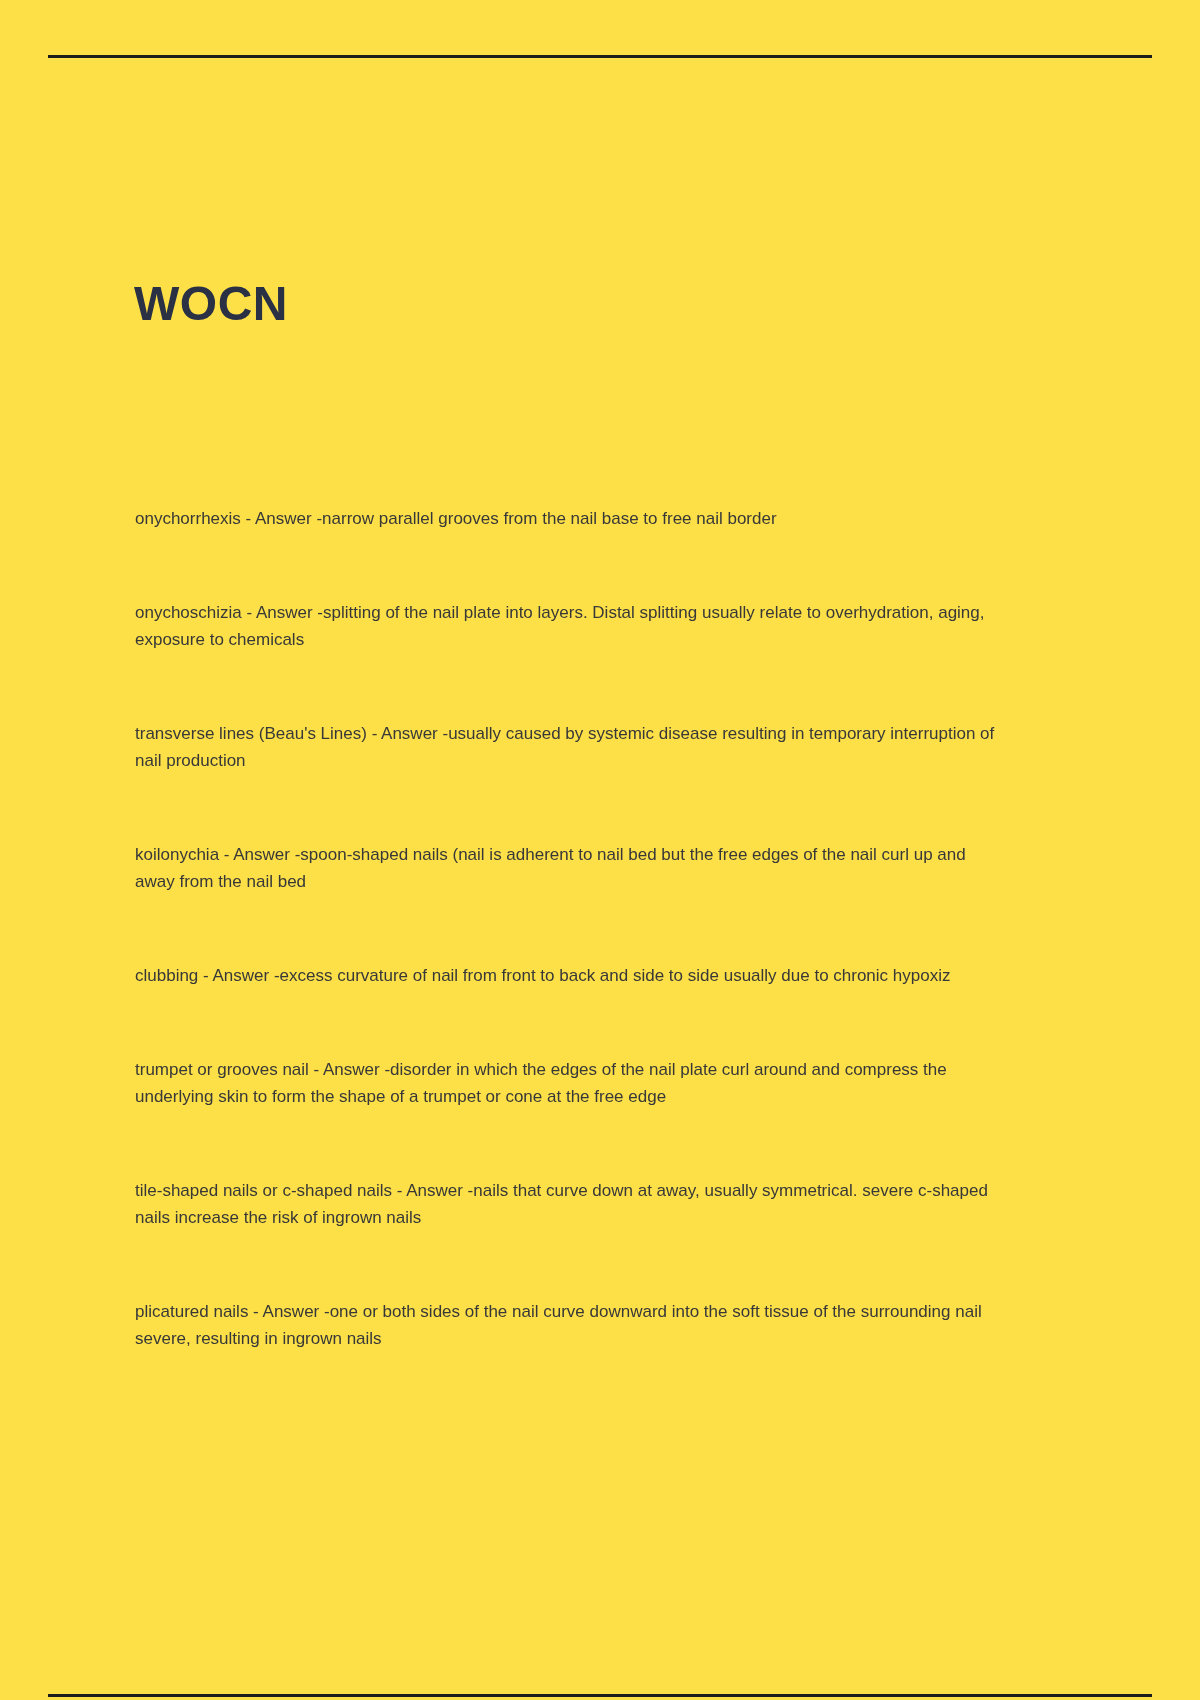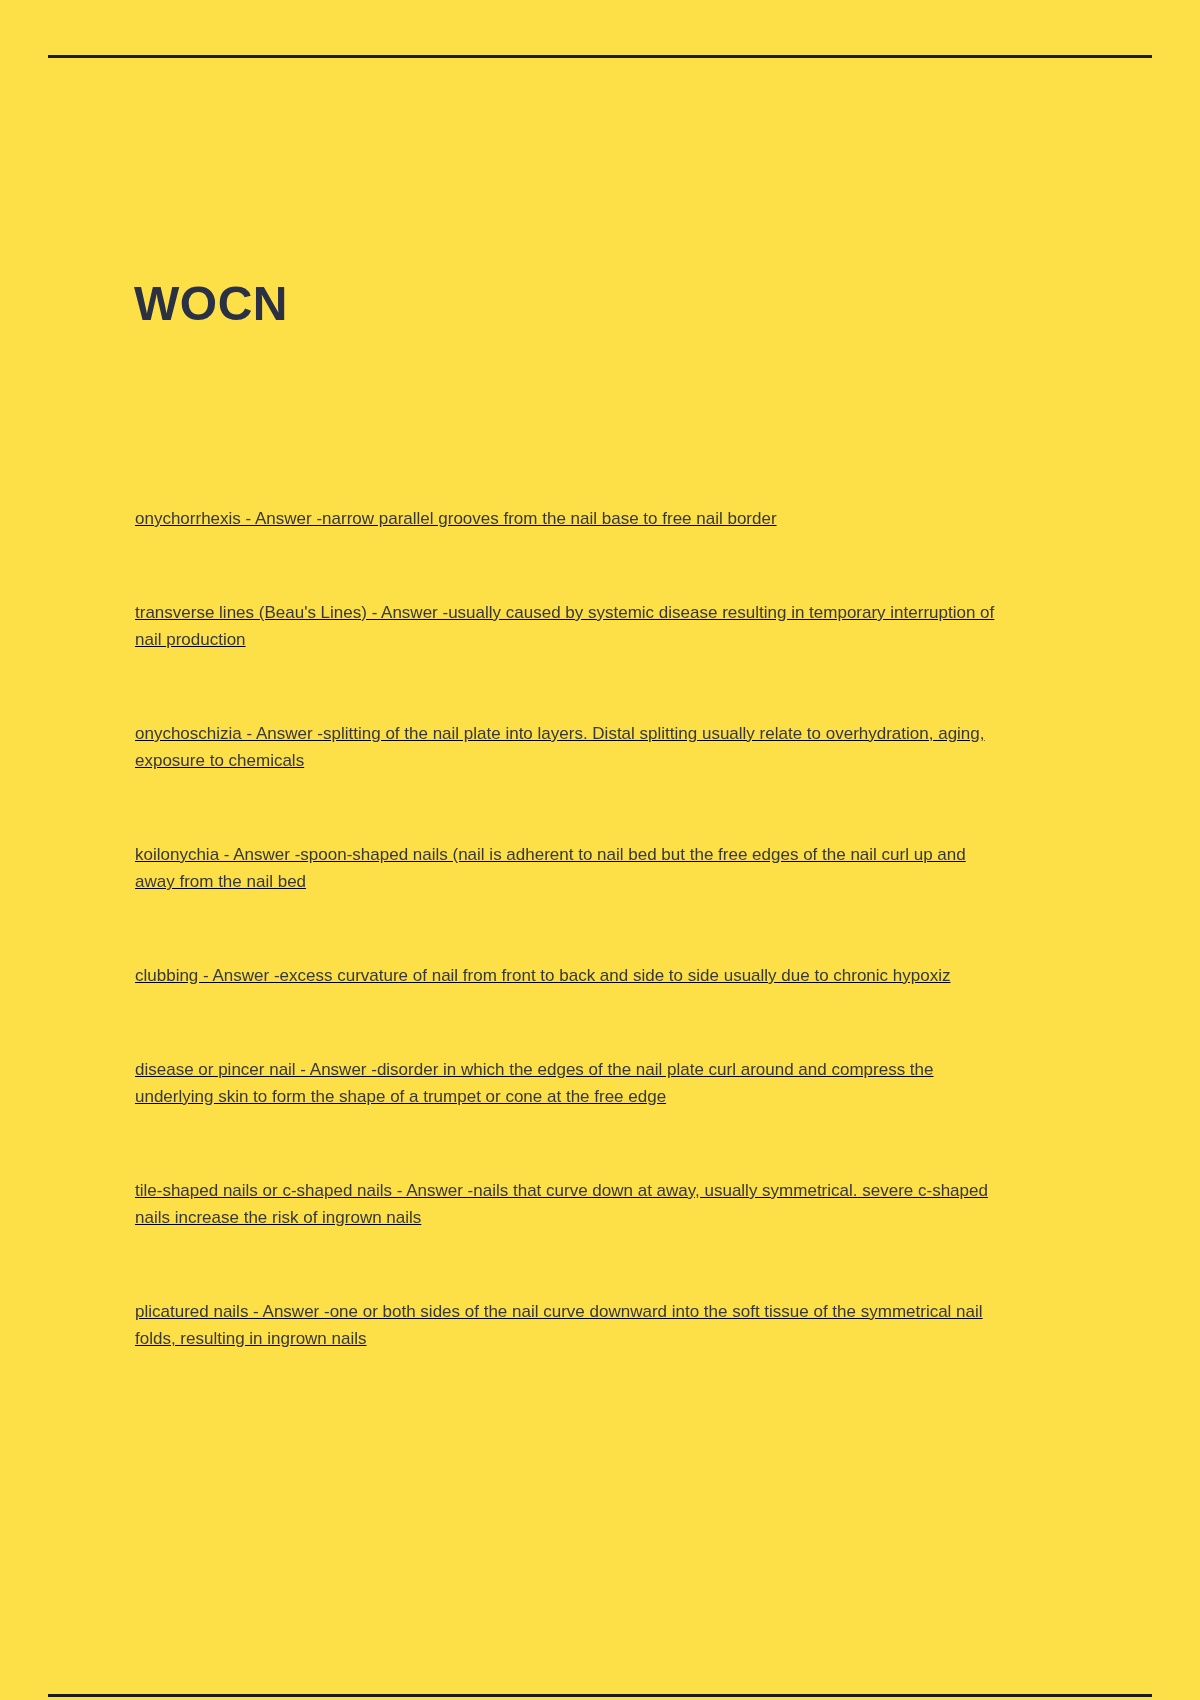--- a/index.html
+++ b/index.html
@@ -34,51 +34,50 @@
     font-weight: 700;
     letter-spacing: 0.5px;
     line-height: 1;
     color: #2b3144;
   }
   .content {
     position: absolute;
     left: 135px;
     top: 505px;
     width: 875px;
-    text-decoration: underline;
   }
   .content p {
     margin: 0 0 67px 0;
     font-size: 17px;
     line-height: 27px;
     color: #383838;
   }
 </style>
 </head>
 <body>
 
 <div class="page">
   <div class="rule rule-top"></div>
 
   <h1 class="title">WOCN</h1>
 
   <div class="content">
 
       <p>onychorrhexis - Answer -narrow parallel grooves from the nail base to free nail border</p>
 
+      <p>onychoschizia - Answer -splitting of the nail plate into layers. Distal splitting usually relate to overhydration, aging, exposure to chemicals</p>
+
       <p>transverse lines (Beau's Lines) - Answer -usually caused by systemic disease resulting in temporary interruption of nail production</p>
-
-      <p>onychoschizia - Answer -splitting of the nail plate into layers. Distal splitting usually relate to overhydration, aging, exposure to chemicals</p>
 
       <p>koilonychia - Answer -spoon-shaped nails (nail is adherent to nail bed but the free edges of the nail curl up and away from the nail bed</p>
 
       <p>clubbing - Answer -excess curvature of nail from front to back and side to side usually due to chronic hypoxiz</p>
 
-      <p>disease or pincer nail - Answer -disorder in which the edges of the nail plate curl around and compress the underlying skin to form the shape of a trumpet or cone at the free edge</p>
+      <p>trumpet or grooves nail - Answer -disorder in which the edges of the nail plate curl around and compress the underlying skin to form the shape of a trumpet or cone at the free edge</p>
 
       <p>tile-shaped nails or c-shaped nails - Answer -nails that curve down at away, usually symmetrical. severe c-shaped nails increase the risk of ingrown nails</p>
 
-      <p>plicatured nails - Answer -one or both sides of the nail curve downward into the soft tissue of the symmetrical nail folds, resulting in ingrown nails</p>
+      <p>plicatured nails - Answer -one or both sides of the nail curve downward into the soft tissue of the surrounding nail severe, resulting in ingrown nails</p>
 
   </div>
 
   <div class="rule rule-bottom"></div>
 </div>
 
 </body></html>

